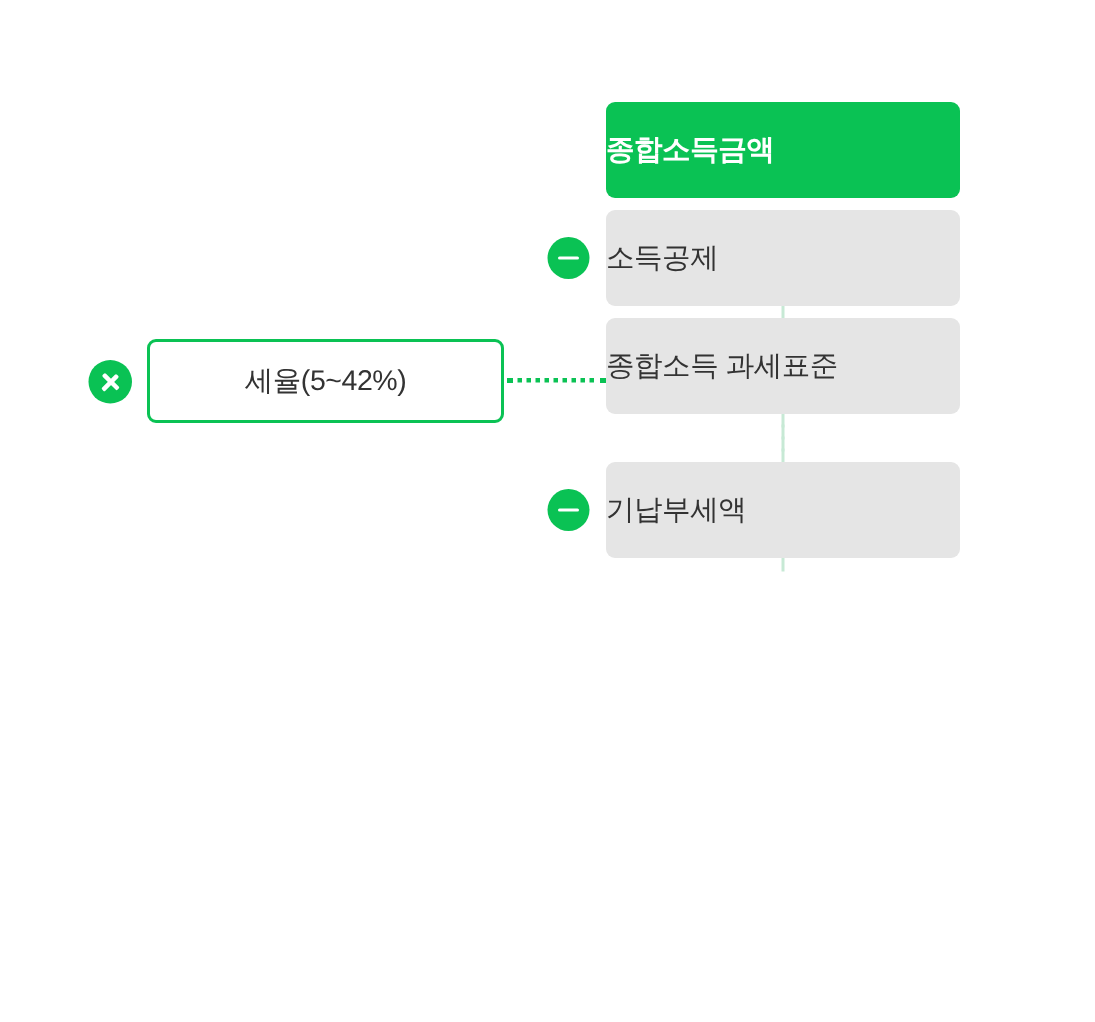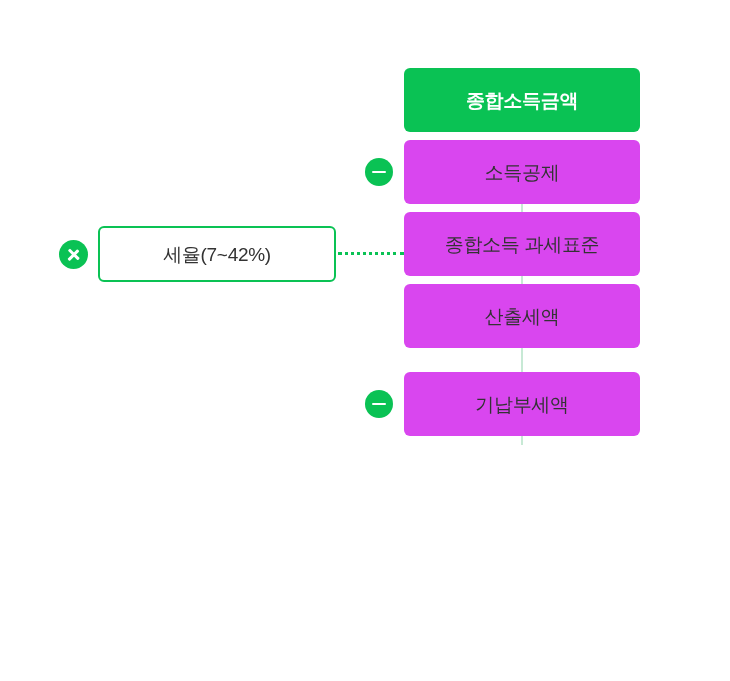--- a/index.html
+++ b/index.html
@@ -34,27 +34,26 @@
     position: relative;
   }
 
   .step-box {
     position: relative;
     width: 236px;
     height: 64px;
     border-radius: 6px;
     display: flex;
     align-items: center;
-    justify-content: center;
     box-sizing: border-box;
     z-index: 2;
   }
 
   .step-box.light {
-    background: #d946ef;
+    background: #e5e5e5;
   }
 
   .step-box.solid {
     background: #0ac254;
   }
 
   .step-label {
     font-size: 19px;
     letter-spacing: -0.3px;
     line-height: 1;
@@ -182,21 +181,21 @@
 <body>
 
 <div id="flow-root">
 
   <div class="op-badge multiply rate-badge">
     <span class="glyph-h"></span>
     <span class="glyph-v"></span>
   </div>
 
   <div class="rate-callout">
-    <span class="rate-label">세율(7~42%)</span>
+    <span class="rate-label">세율(5~42%)</span>
   </div>
 
   <div class="dotted-connector"></div>
 
   <div class="flow-column">
 
     <div class="flow-step">
       <div class="step-box solid">
         <span class="step-label">종합소득금액</span>
       </div>
@@ -220,25 +219,20 @@
     <div class="flow-step">
       <div class="step-box light">
         <span class="step-label">종합소득 과세표준</span>
       </div>
     </div>
 
     <div class="step-gap">
       <span class="connector-line"></span>
     </div>
 
-    <div class="flow-step">
-      <div class="step-box light">
-        <span class="step-label">산출세액</span>
-      </div>
-    </div>
 
     <div class="step-gap">
       <span class="connector-line"></span>
     </div>
 
 
     <div class="step-gap">
       <span class="connector-line"></span>
     </div>
 

